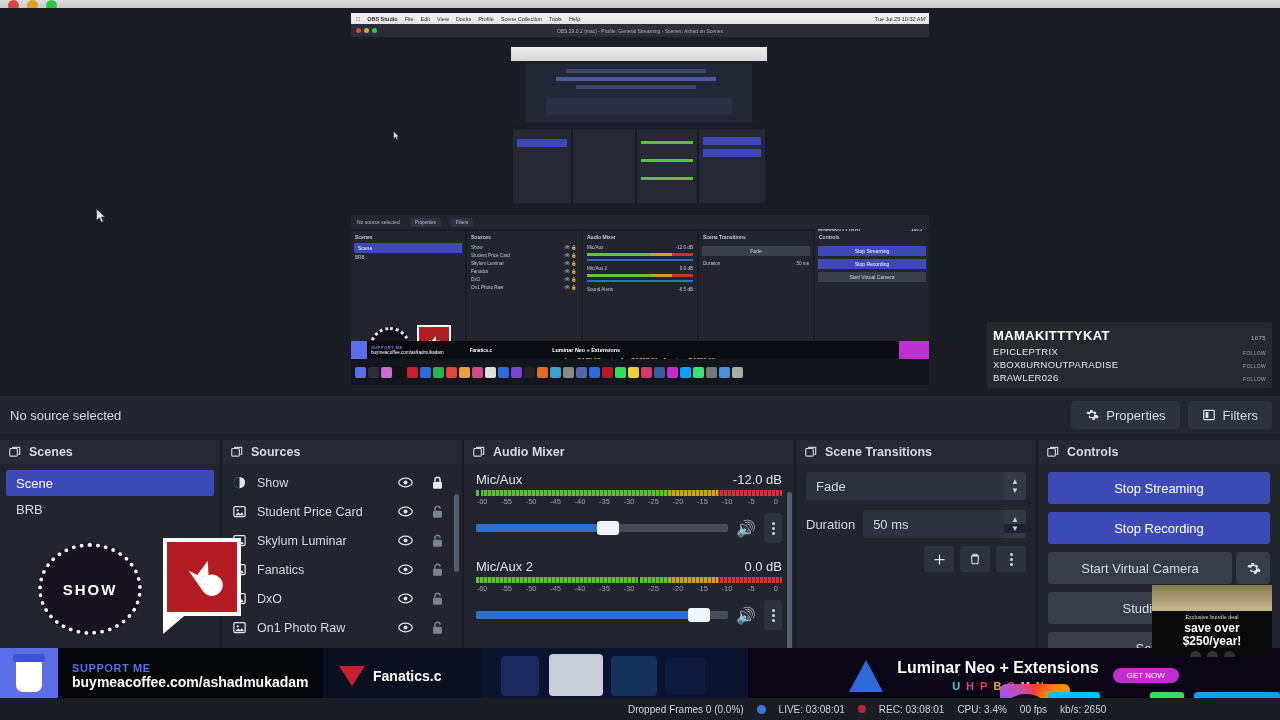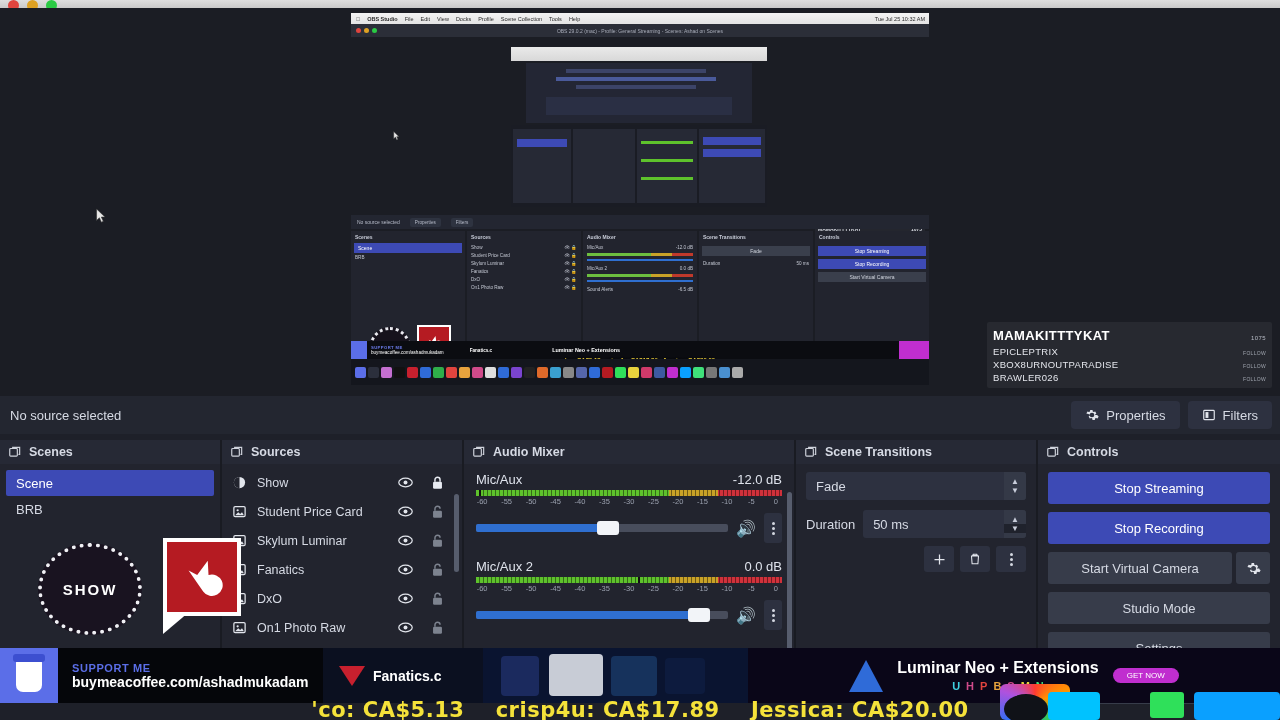--- a/index.html
+++ b/index.html
@@ -897,33 +897,56 @@
           <b style="color:#e8a33d">B</b>
           <b style="color:#d04a8a">S</b>
           <b style="color:#e8d33d">M</b>
           <b style="color:#3fe07a">N</b>
         </span>
       </span>
       <span class="ov-pill">GET NOW</span>
     </div>
   </div>
 
+  <div class="promo-card">
+    <div class="img"></div>
+    <div class="s">Exclusive bundle deal</div>
+    <div class="big">
+      <div>save over</div>
+      <div>$250/year!</div>
+    </div>
+    <div class="btns">
+        <i></i>
+        <i></i>
+        <i></i>
+      </div>
+  </div>
 
   <div class="blob a"></div>
   <div class="blob e"></div>
   <div class="blob b"></div>
   <div class="blob c"></div>
   <div class="blob d"></div>
 
   <div class="ticker-yellow">
     <span>'co: CA$5.13</span>&nbsp;&nbsp;&nbsp;
     <span>crisp4u: CA$17.89</span>&nbsp;&nbsp;&nbsp;
     <span>Jessica: CA$20.00</span>
   </div>
 
+  <div class="statusbar">
+    <span>Dropped Frames 0 (0.0%)</span>
+    <span class="dot-live"></span>
+    <span>LIVE: 03:08:01</span>
+    <span class="dot-rec"></span>
+    <span>REC: 03:08:01</span>
+    <span>CPU: 3.4%</span>
+    <span>00 fps</span>
+    <span>kb/s: 2650</span>
+  </div>
 
   <div style="position:absolute;left:8px;top:660px;width:28px;height:28px;background:#2d3140;border-radius:3px;
               display:flex;align-items:center;justify-content:center;z-index:19">
     <svg width="15" height="15" viewBox="0 0 24 24">
         <path d="M11 4h2v7h7v2h-7v7h-2v-7H4v-2h7z" fill="#e2e5ec"></path>
       </svg>
   </div>
 
 </div>
 

